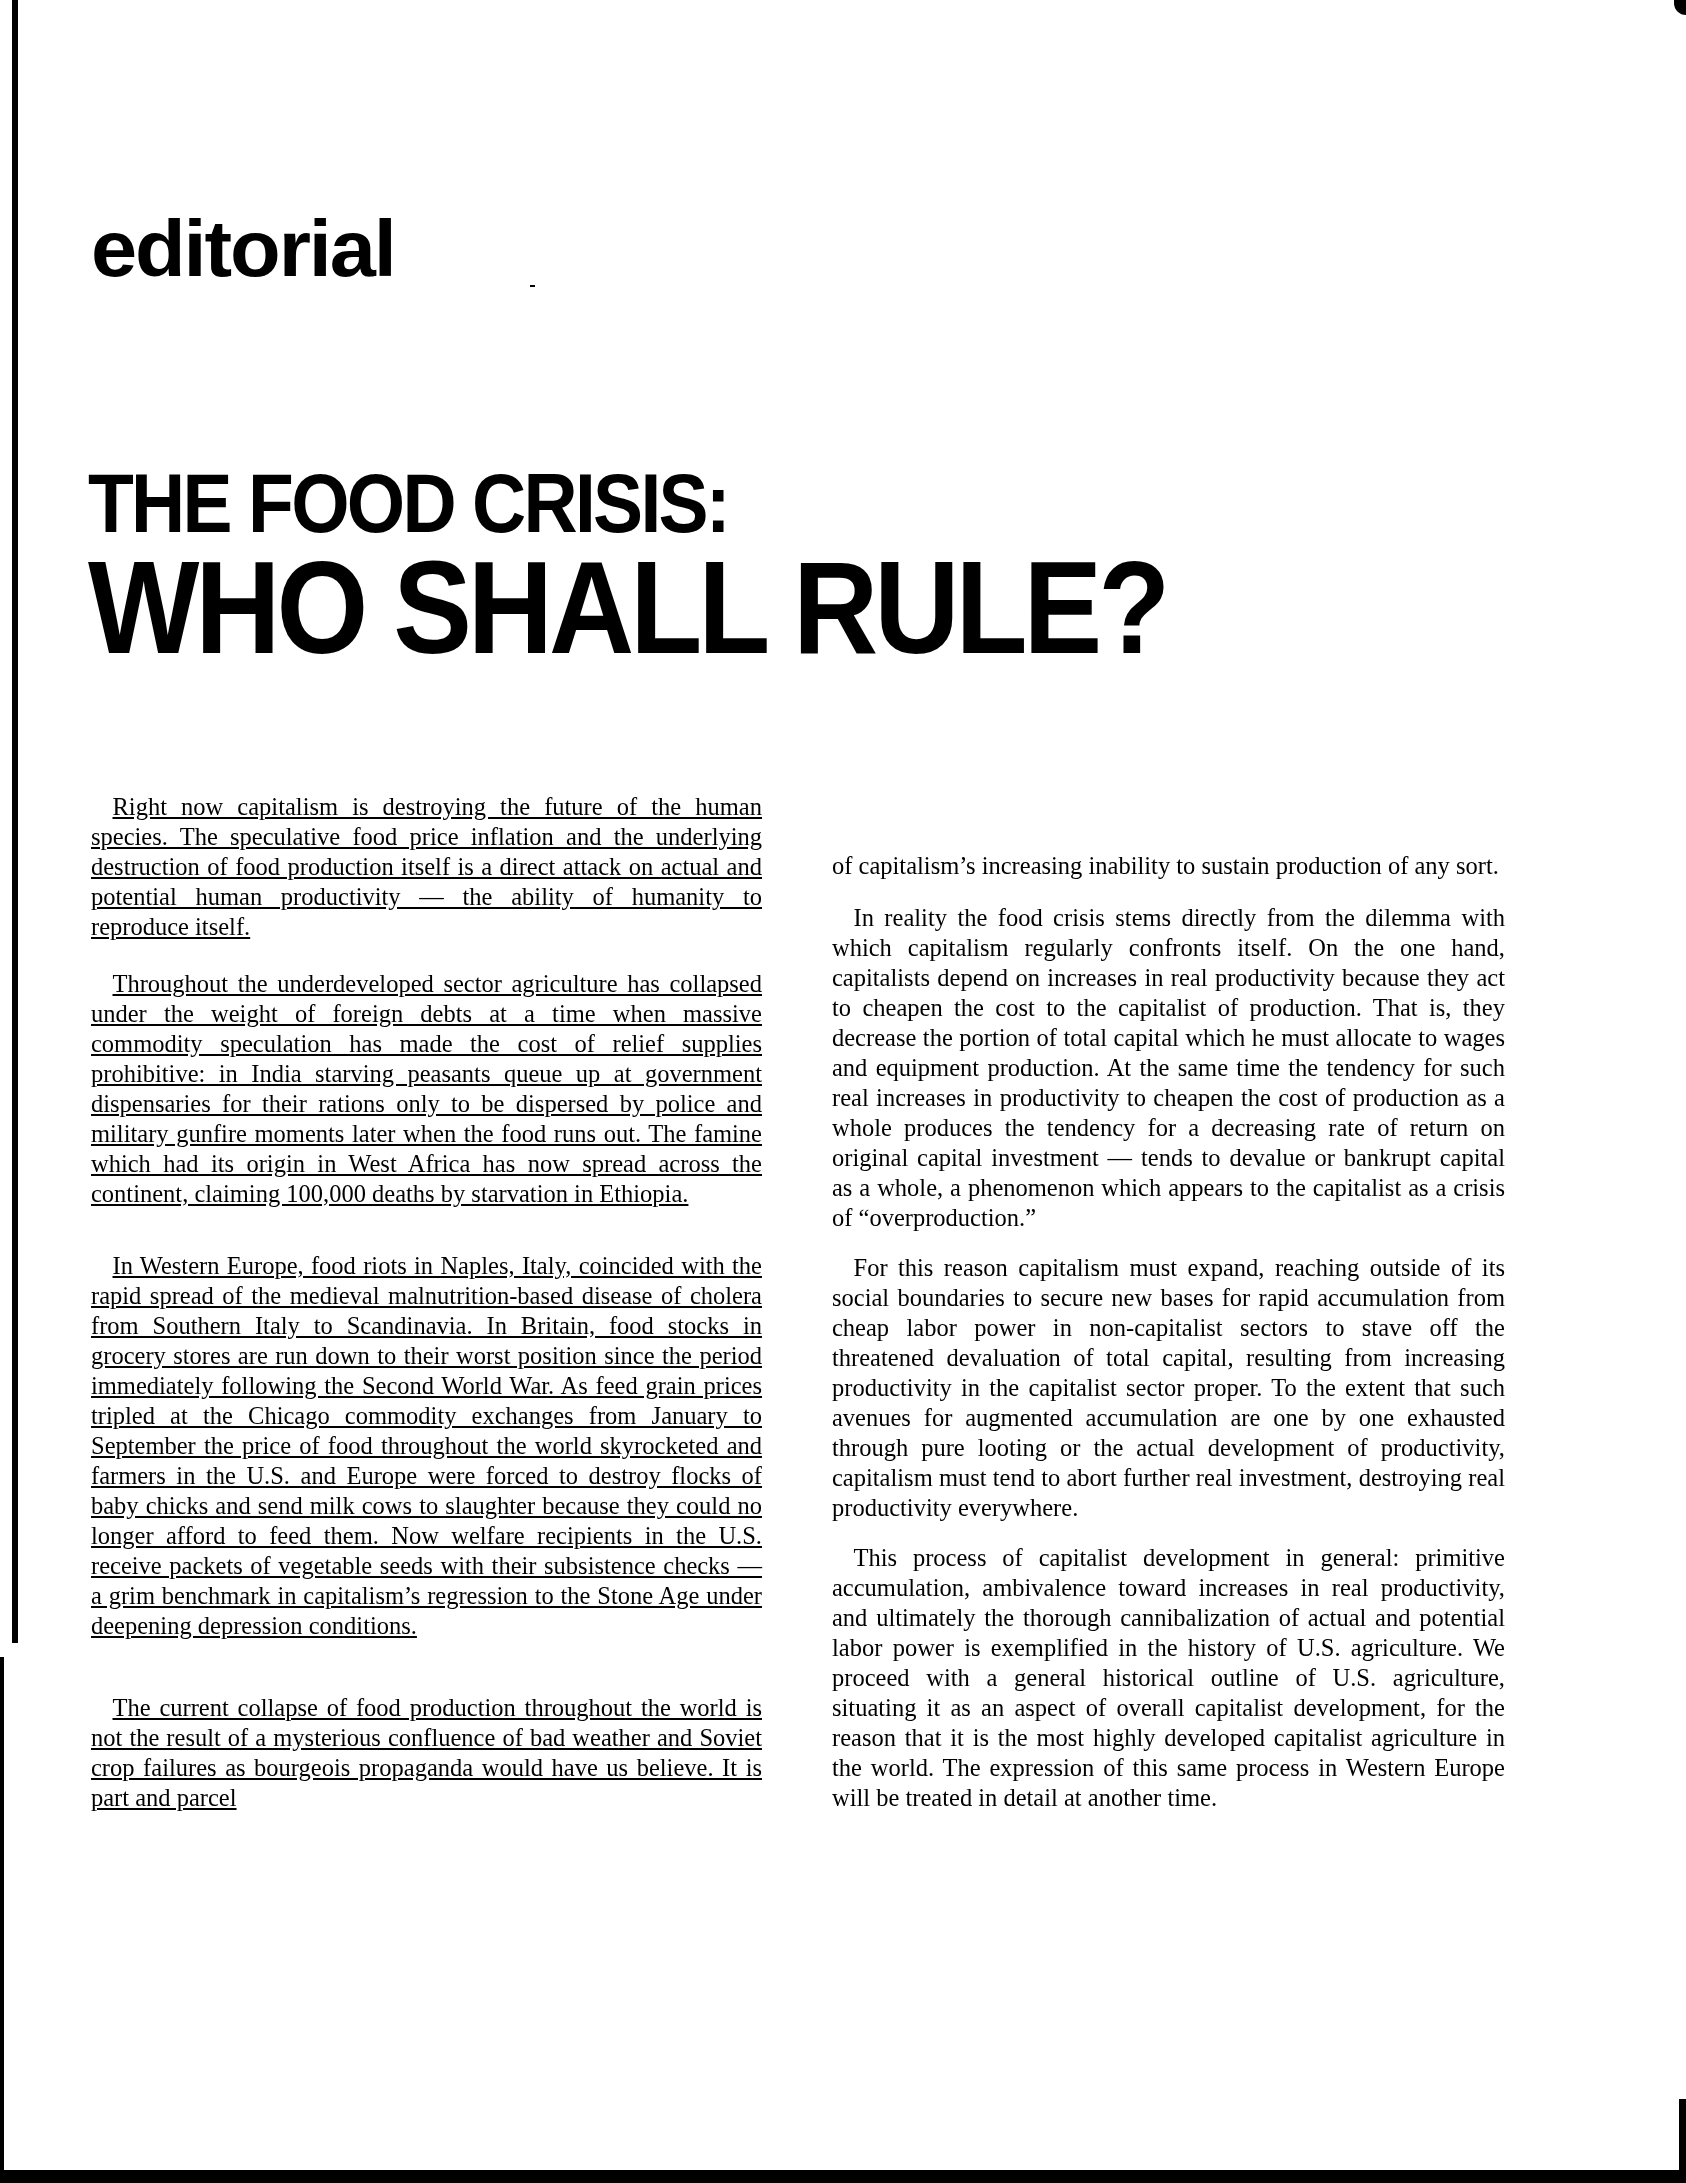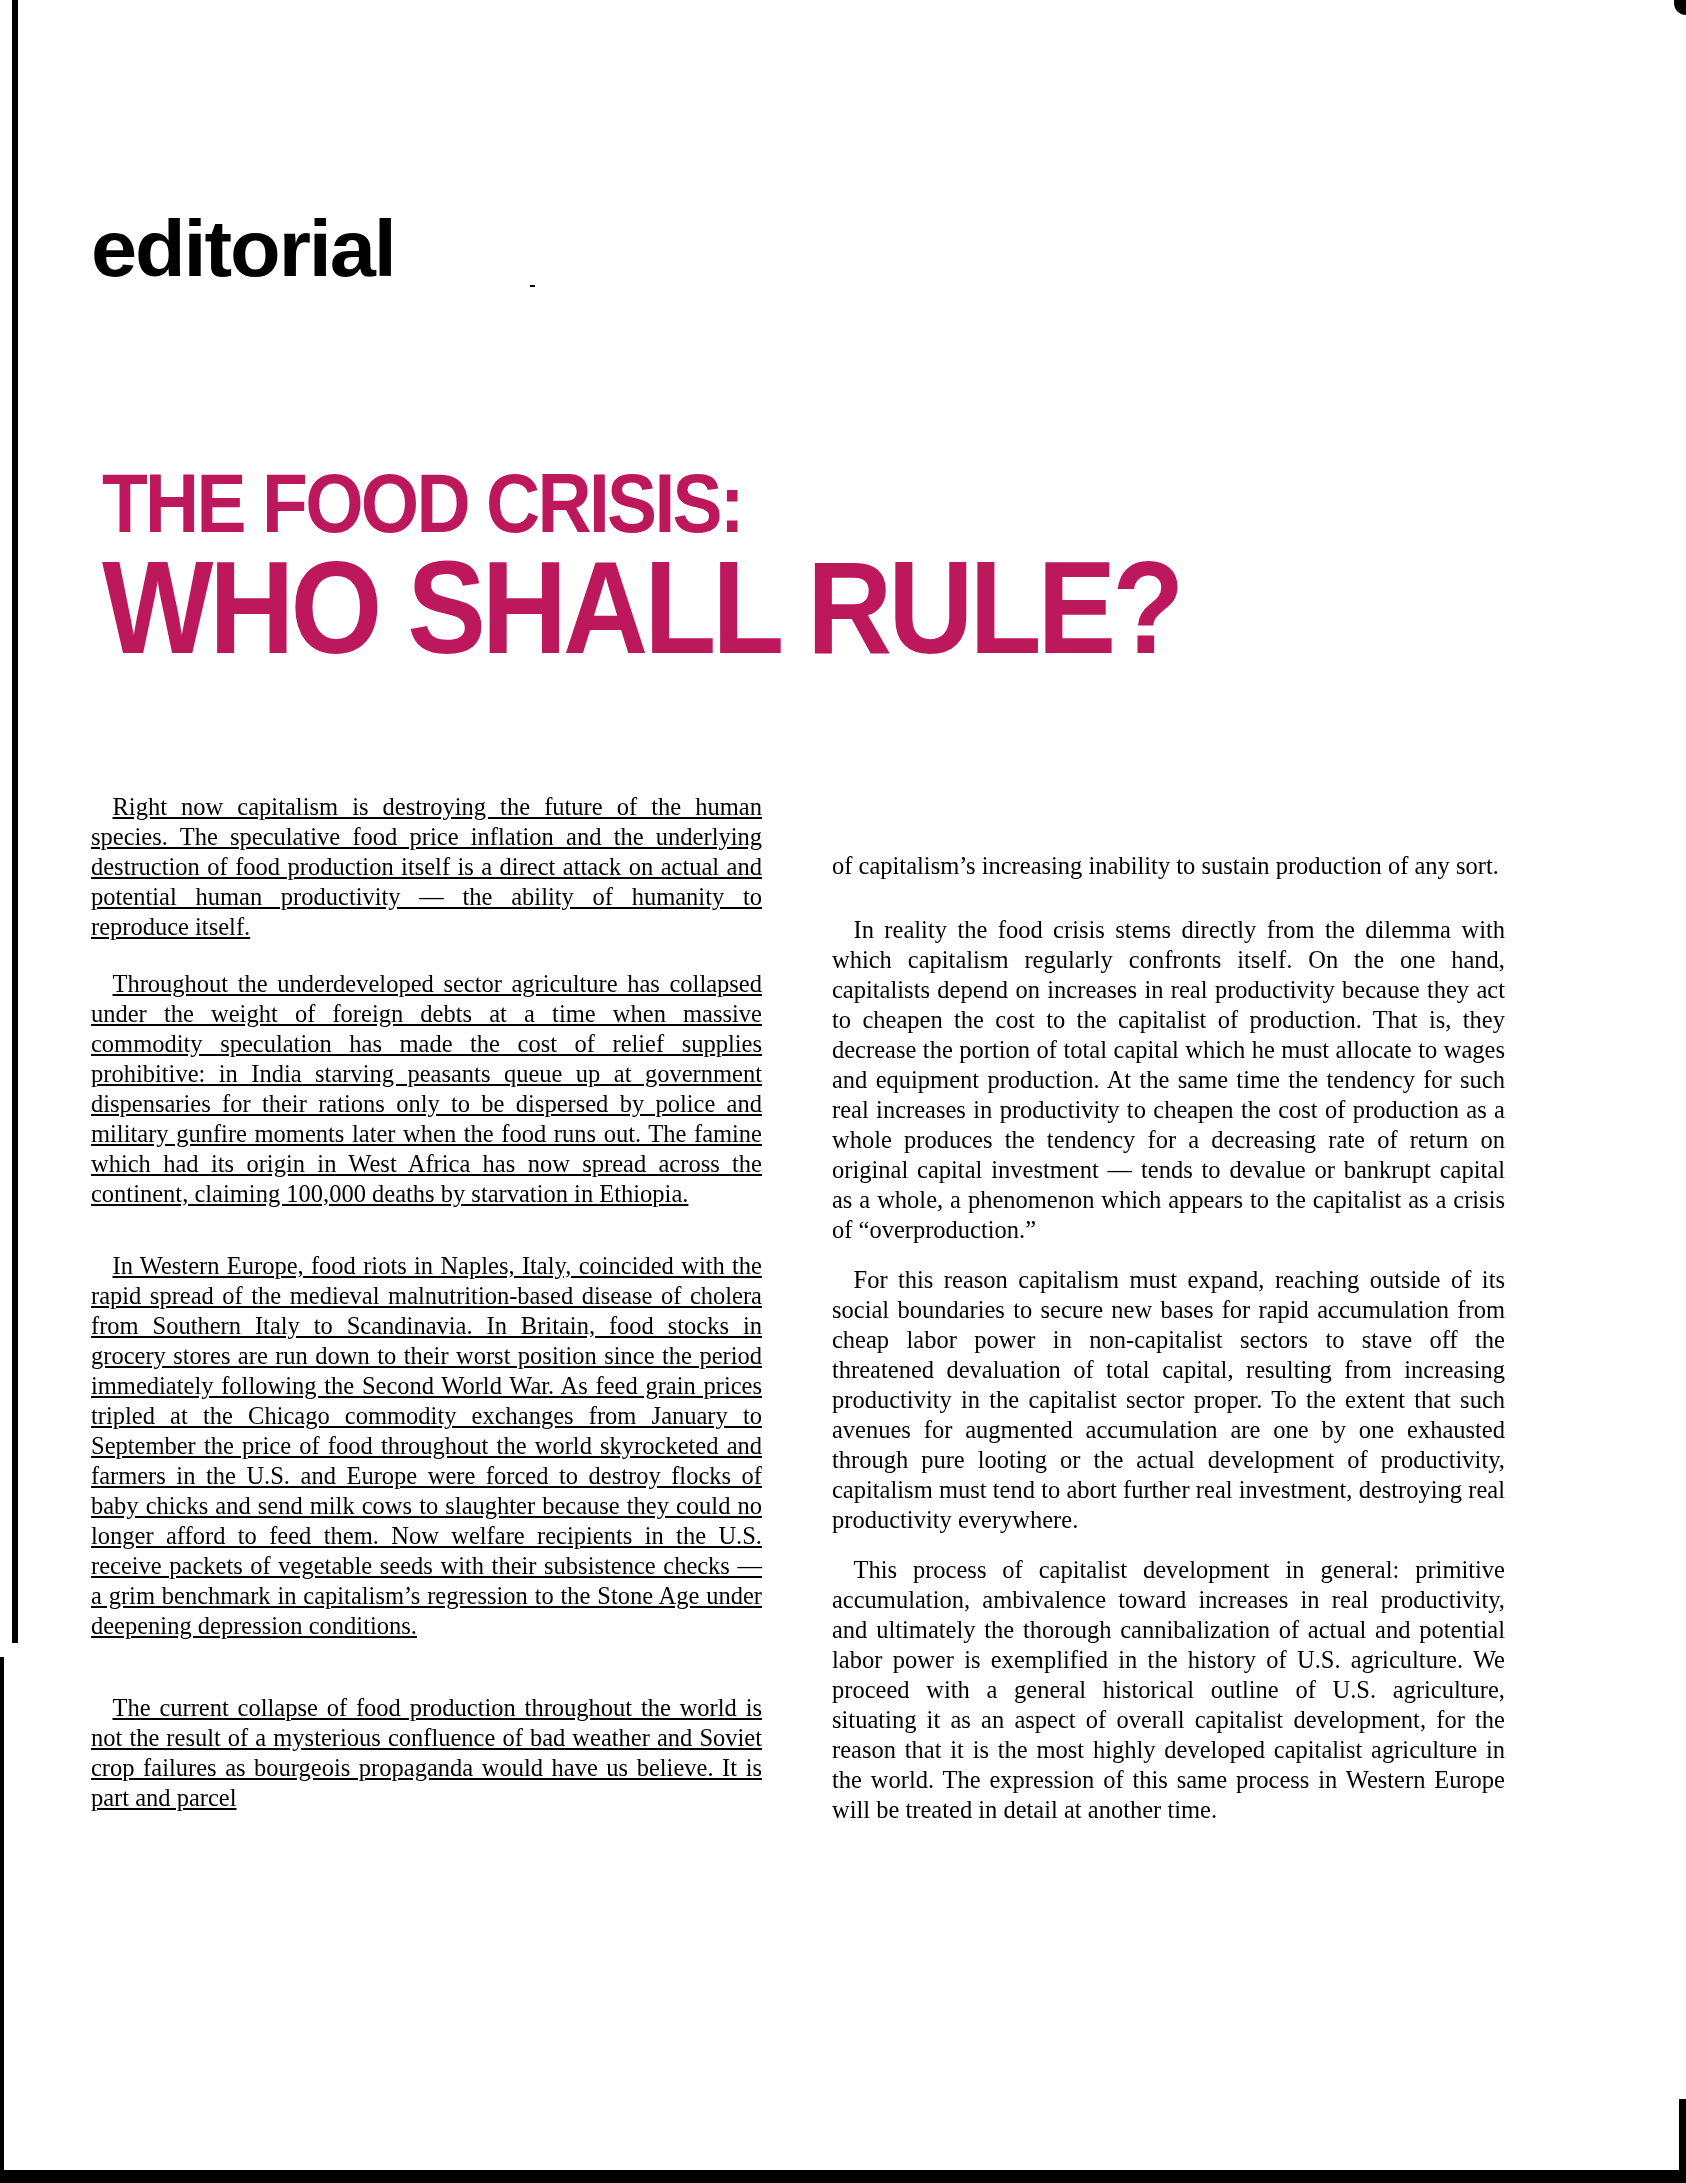--- a/index.html
+++ b/index.html
@@ -68,25 +68,25 @@
     .label-dash {
       position: absolute;
       left: 530px;
       top: 285px;
       width: 5.4px;
       height: 2px;
       background: #000;
     }
     .headline {
       position: absolute;
-      left: 102px;
+      left: 88px;
       top: 461px;
       font-family: "Liberation Sans", sans-serif;
       font-weight: bold;
-      color: #be185d;
+      color: #000000;
       line-height: 1;
     }
     .headline-line1 {
       font-size: 75px;
       letter-spacing: -2.7px;
       transform: scaleX(1.0) scaleY(1.12);
       transform-origin: left top;
       display: block;
       white-space: nowrap;
     }
@@ -119,21 +119,21 @@
       top: 851px;
       width: 673px;
     }
     .column p {
       margin: 0;
       text-indent: 21.5px;
     }
     .col-left p.p1 { margin-bottom: 27px; }
     .col-left p.p2 { margin-bottom: 42px; }
     .col-left p.p3 { margin-bottom: 52px; }
-    .col-right p.cont { text-indent: 0; margin-bottom: 34px; }
+    .col-right p.cont { text-indent: 0; margin-bottom: 22px; }
     .col-right p.r1 { margin-bottom: 20px; }
     .col-right p.r2 { margin-bottom: 20px; }
     .col-right p.r3 { margin-bottom: 20px; }
   </style>
 </head>
 <body>
 
 <div class="page">
   <div class="edge-left"></div>
   <div class="edge-left-lower"></div>

